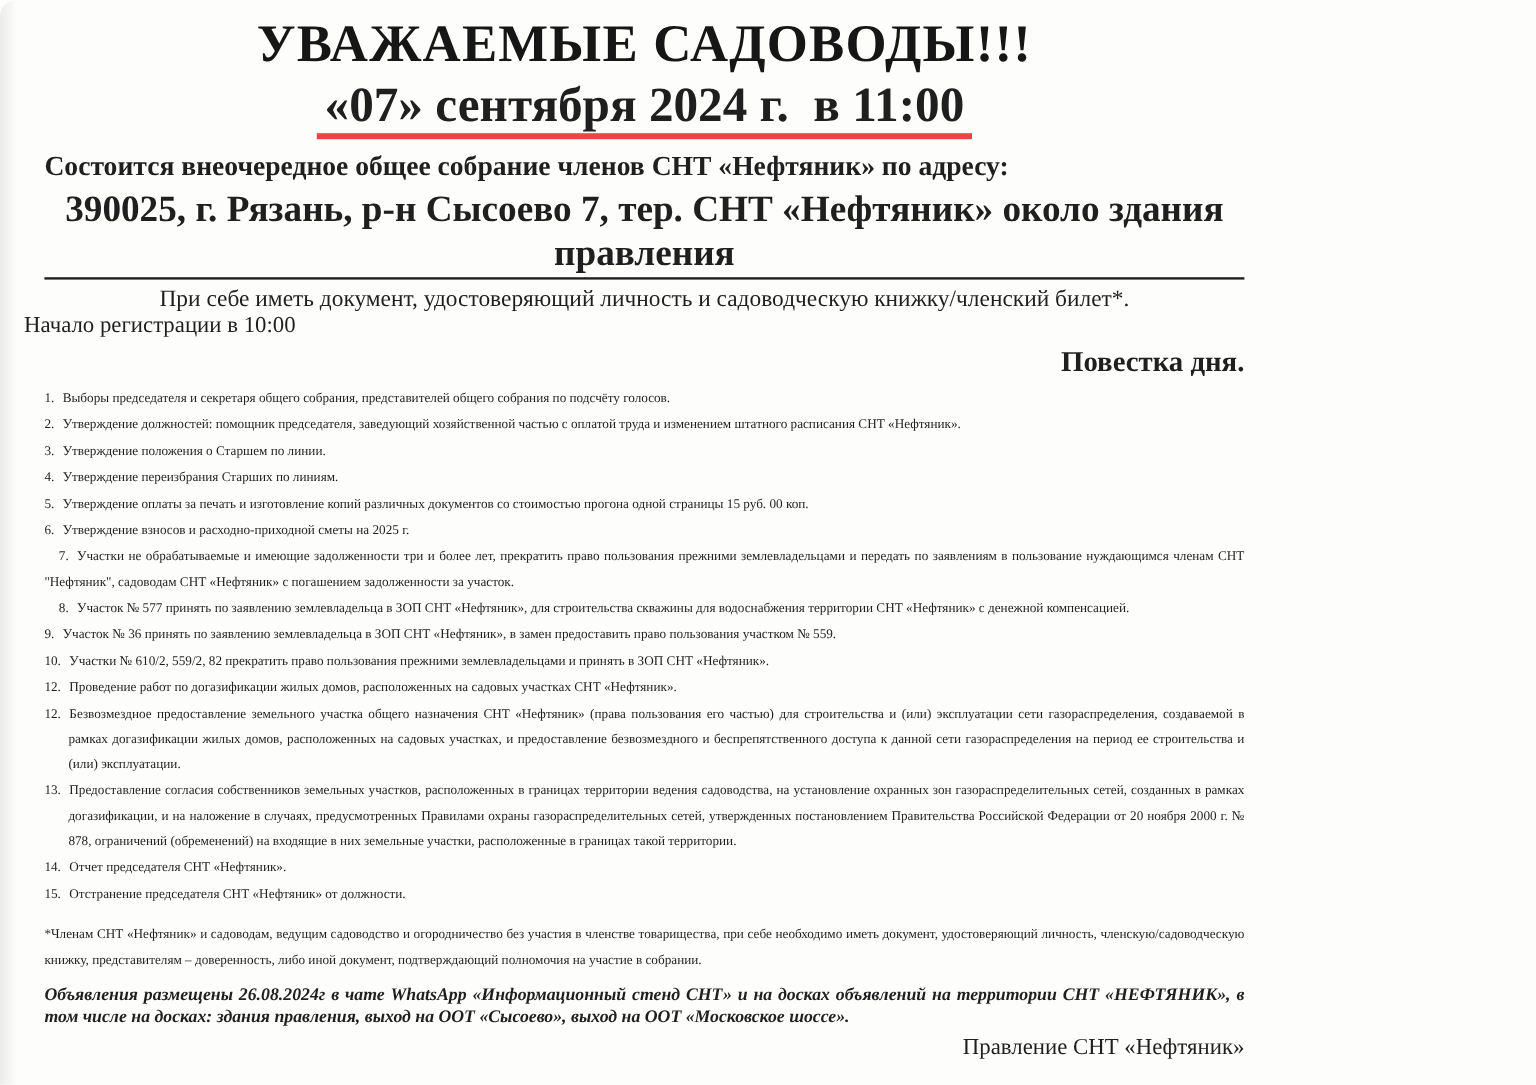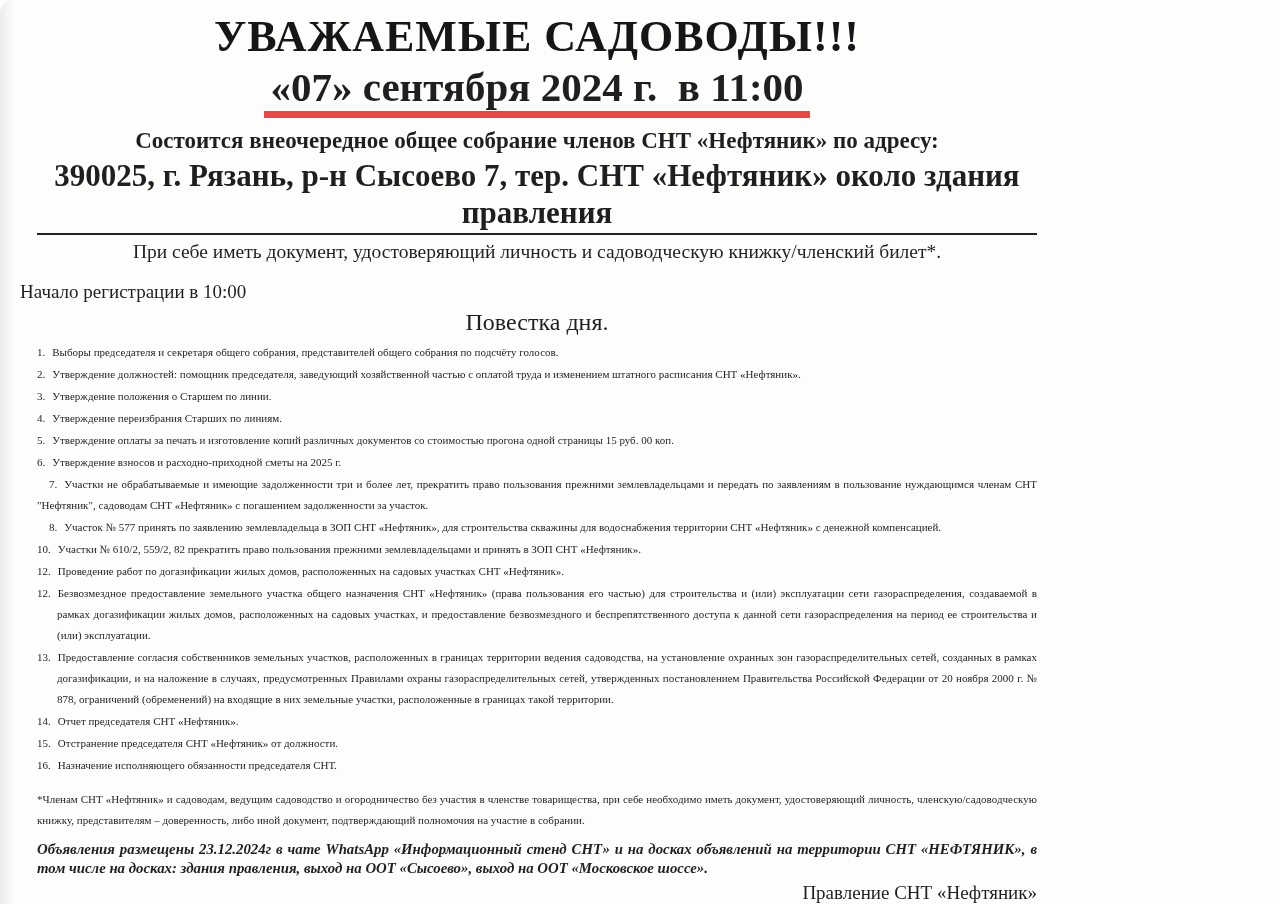--- a/index.html
+++ b/index.html
@@ -40,26 +40,25 @@
   }
   .datetime-row{
     text-align:center;
     margin-top:2px;
   }
   .datetime{
     display:inline-block;
     font-size:41px;
     font-weight:bold;
     line-height:1.1;
-    border-bottom:7px solid #ef4444;
+    border-bottom:5px solid #ef4444;
     padding:0 6px 1px 6px;
     white-space:pre-wrap;
   }
   .intro{
-    text-align:center;
     font-size:23px;
     font-weight:bold;
     margin-top:9px;
     line-height:1.2;
   }
   .address-row{
     text-align:center;
     margin-top:3px;
   }
   .address{
@@ -72,28 +71,28 @@
   }
   .bring-note{
     text-align:center;
     font-size:19.5px;
     font-weight:normal;
     margin-top:5px;
     line-height:1.2;
   }
   .registration{
     font-size:19px;
-    margin:18px 0 0 -17px;
+    margin:0 0 0 -17px;
     line-height:1.2;
   }
   .agenda-heading{
     margin:4px 0 5px 0;
-    text-align:center;
+    text-align:right;
     font-size:24px;
-    font-weight:normal;
+    font-weight:bold;
     line-height:1.2;
   }
   .agenda-list{
     font-size:11px;
     line-height:21px;
   }
   .agenda-item{
     text-align:justify;
     padding-left:20px;
     text-indent:-20px;
@@ -154,28 +153,28 @@
 
   <div class="agenda-list" id="agenda-list">
       <div class="agenda-item"><span class="num">1.</span><span>Выборы председателя и секретаря общего собрания, представителей общего собрания по подсчёту голосов.</span></div>
       <div class="agenda-item"><span class="num">2.</span><span>Утверждение должностей: помощник председателя, заведующий хозяйственной частью с оплатой труда и изменением штатного расписания СНТ «Нефтяник».</span></div>
       <div class="agenda-item"><span class="num">3.</span><span>Утверждение положения о Старшем по линии.</span></div>
       <div class="agenda-item"><span class="num">4.</span><span>Утверждение переизбрания Старших по линиям.</span></div>
       <div class="agenda-item"><span class="num">5.</span><span>Утверждение оплаты за печать и изготовление копий различных документов со стоимостью прогона одной страницы 15 руб. 00 коп.</span></div>
       <div class="agenda-item"><span class="num">6.</span><span>Утверждение взносов и расходно-приходной сметы на 2025 г.</span></div>
       <div class="agenda-item flush"><span class="num">7.</span><span>Участки не обрабатываемые и имеющие задолженности три и более лет, прекратить право пользования прежними землевладельцами и передать по заявлениям в пользование нуждающимся членам СНТ "Нефтяник", садоводам СНТ «Нефтяник» с погашением задолженности за участок.</span></div>
       <div class="agenda-item flush"><span class="num">8.</span><span>Участок № 577 принять по заявлению землевладельца в ЗОП СНТ «Нефтяник», для строительства скважины для водоснабжения территории СНТ «Нефтяник» с денежной компенсацией.</span></div>
+      <div class="agenda-item"><span class="num">9.</span><span>Участок № 36 принять по заявлению землевладельца в ЗОП СНТ «Нефтяник», в замен предоставить право пользования участком № 559.</span></div>
       <div class="agenda-item"><span class="num">10.</span><span>Участки № 610/2, 559/2, 82 прекратить право пользования прежними землевладельцами и принять в ЗОП СНТ «Нефтяник».</span></div>
       <div class="agenda-item"><span class="num">12.</span><span>Проведение работ по догазификации жилых домов, расположенных на садовых участках СНТ «Нефтяник».</span></div>
       <div class="agenda-item"><span class="num">12.</span><span>Безвозмездное предоставление земельного участка общего назначения СНТ «Нефтяник» (права пользования его частью) для строительства и (или) эксплуатации сети газораспределения, создаваемой в рамках догазификации жилых домов, расположенных на садовых участках, и предоставление безвозмездного и беспрепятственного доступа к данной сети газораспределения на период ее строительства и (или) эксплуатации.</span></div>
       <div class="agenda-item"><span class="num">13.</span><span>Предоставление согласия собственников земельных участков, расположенных в границах территории ведения садоводства, на установление охранных зон газораспределительных сетей, созданных в рамках догазификации, и на наложение в случаях, предусмотренных Правилами охраны газораспределительных сетей, утвержденных постановлением Правительства Российской Федерации от 20 ноября 2000 г. № 878, ограничений (обременений) на входящие в них земельные участки, расположенные в границах такой территории.</span></div>
       <div class="agenda-item"><span class="num">14.</span><span>Отчет председателя СНТ «Нефтяник».</span></div>
       <div class="agenda-item"><span class="num">15.</span><span>Отстранение председателя СНТ «Нефтяник» от должности.</span></div>
-      <div class="agenda-item"><span class="num">16.</span><span>Назначение исполняющего обязанности председателя СНТ.</span></div>
     </div>
 
   <p class="footnote">*Членам СНТ «Нефтяник» и садоводам, ведущим садоводство и огородничество без участия в членстве товарищества, при себе необходимо иметь документ, удостоверяющий личность, членскую/садоводческую книжку, представителям – доверенность, либо иной документ, подтверждающий полномочия на участие в собрании.</p>
 
-  <p class="pub-note">Объявления размещены 23.12.2024г в чате WhatsApp «Информационный стенд СНТ» и на досках объявлений на территории СНТ «НЕФТЯНИК», в том числе на досках: здания правления, выход на ООТ «Сысоево», выход на ООТ «Московское шоссе».</p>
+  <p class="pub-note">Объявления размещены 26.08.2024г в чате WhatsApp «Информационный стенд СНТ» и на досках объявлений на территории СНТ «НЕФТЯНИК», в том числе на досках: здания правления, выход на ООТ «Сысоево», выход на ООТ «Московское шоссе».</p>
 
   <div class="signature">Правление СНТ «Нефтяник»</div>
 
 </div>
 
 </body></html>

